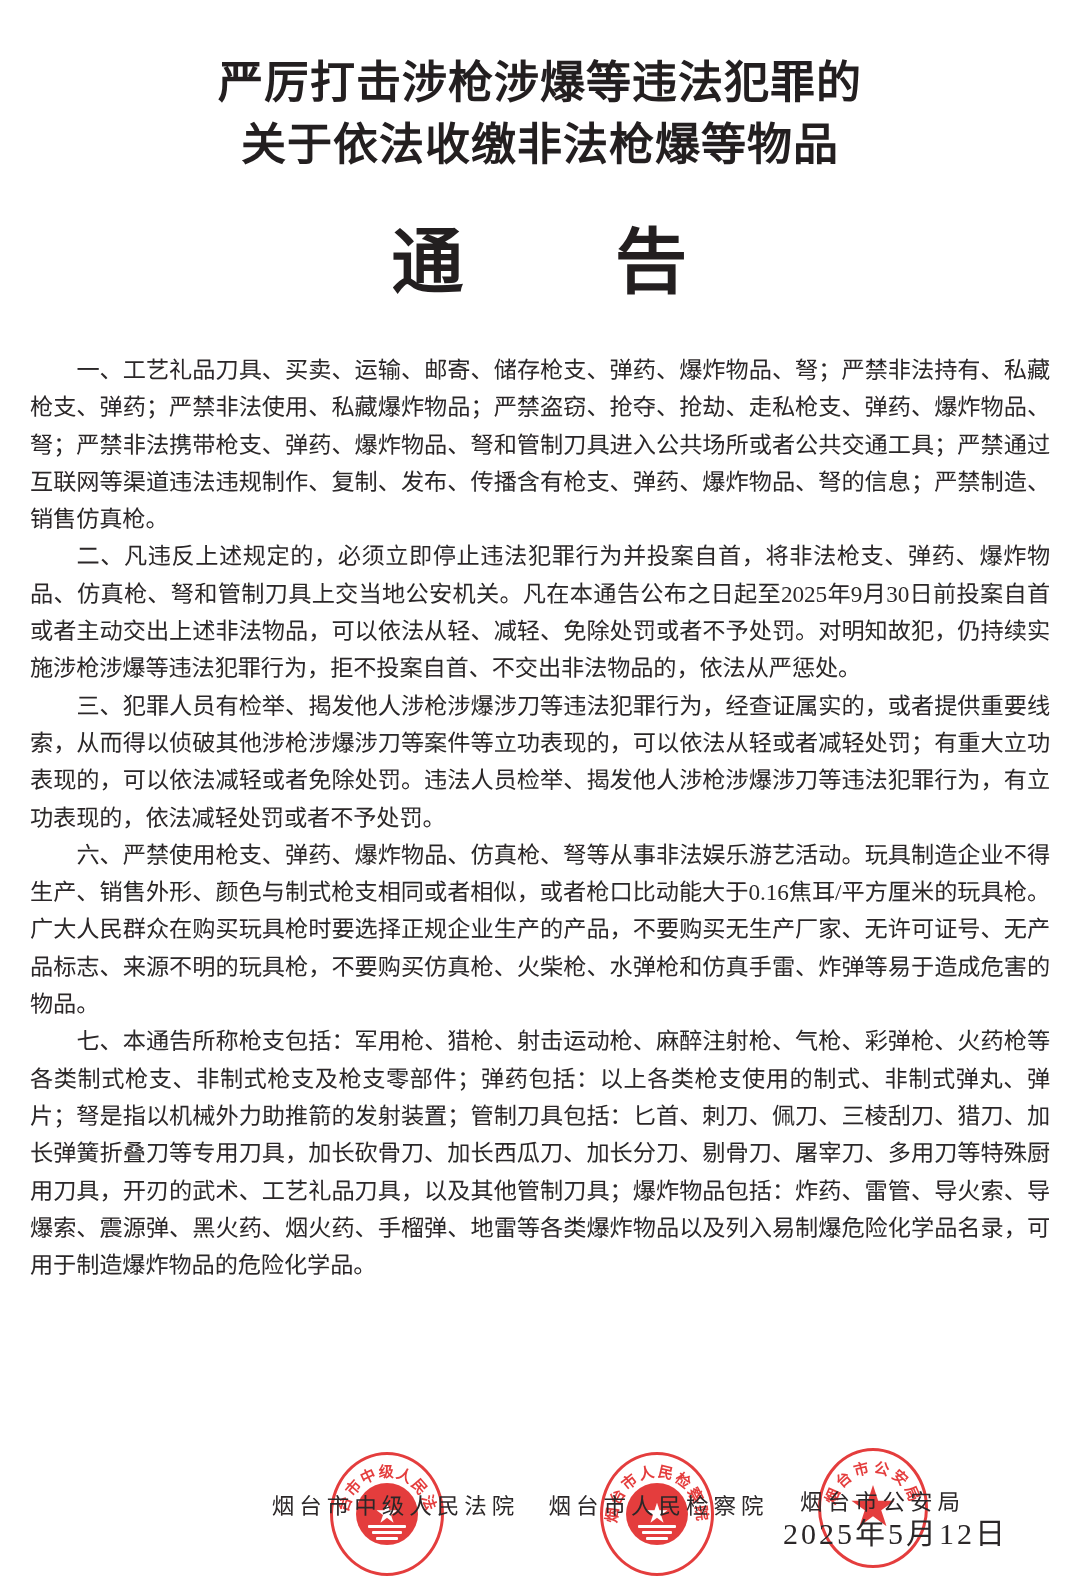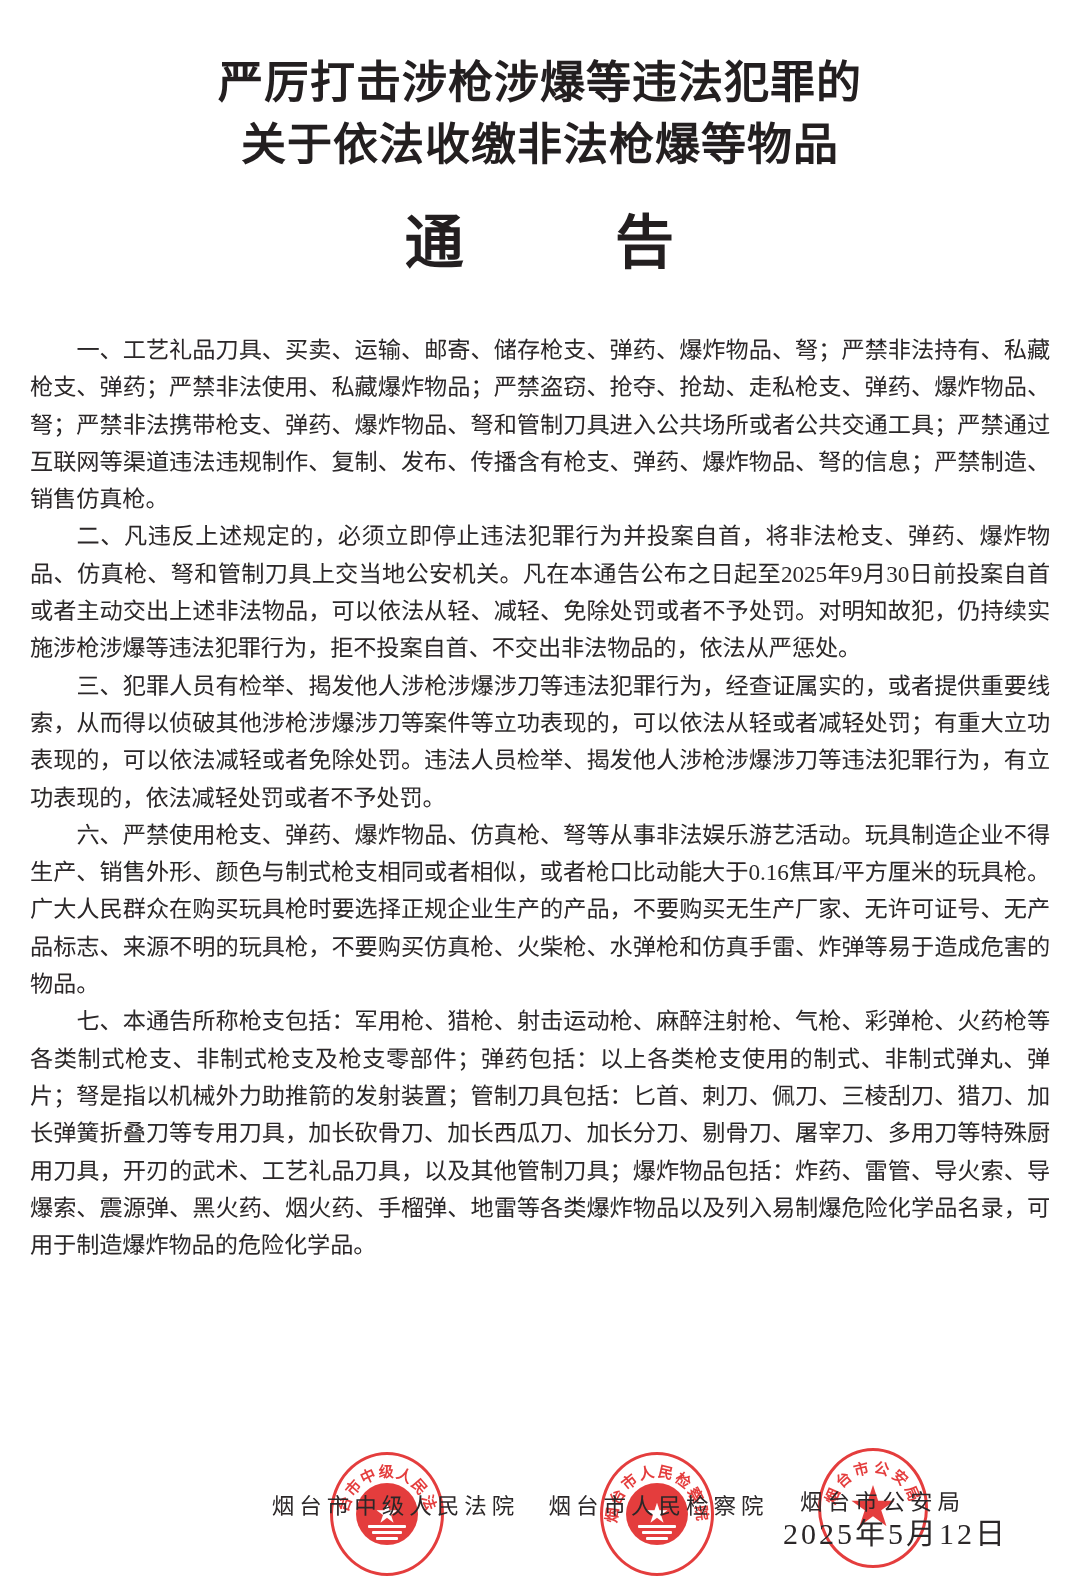--- a/index.html
+++ b/index.html
@@ -34,25 +34,25 @@
     font-weight: bold;
     font-size: 45px;
     line-height: 62px;
     letter-spacing: 1px;
     color: #231f20;
     white-space: nowrap;
   }
   .headline {
     font-family: "Liberation Serif", "DejaVu Serif", serif;
     font-weight: bold;
-    font-size: 59px;
+    font-size: 72px;
     line-height: 118px;
     letter-spacing: 0.02em;
     color: #231f20;
-    margin-top: 8px;
+    margin-top: 28px;
     white-space: nowrap;
   }
   .headline .gap {
     display: inline-block;
     width: 150px;
   }
 
   
   .body-text {
     margin: 30px 30px 0 30px;

